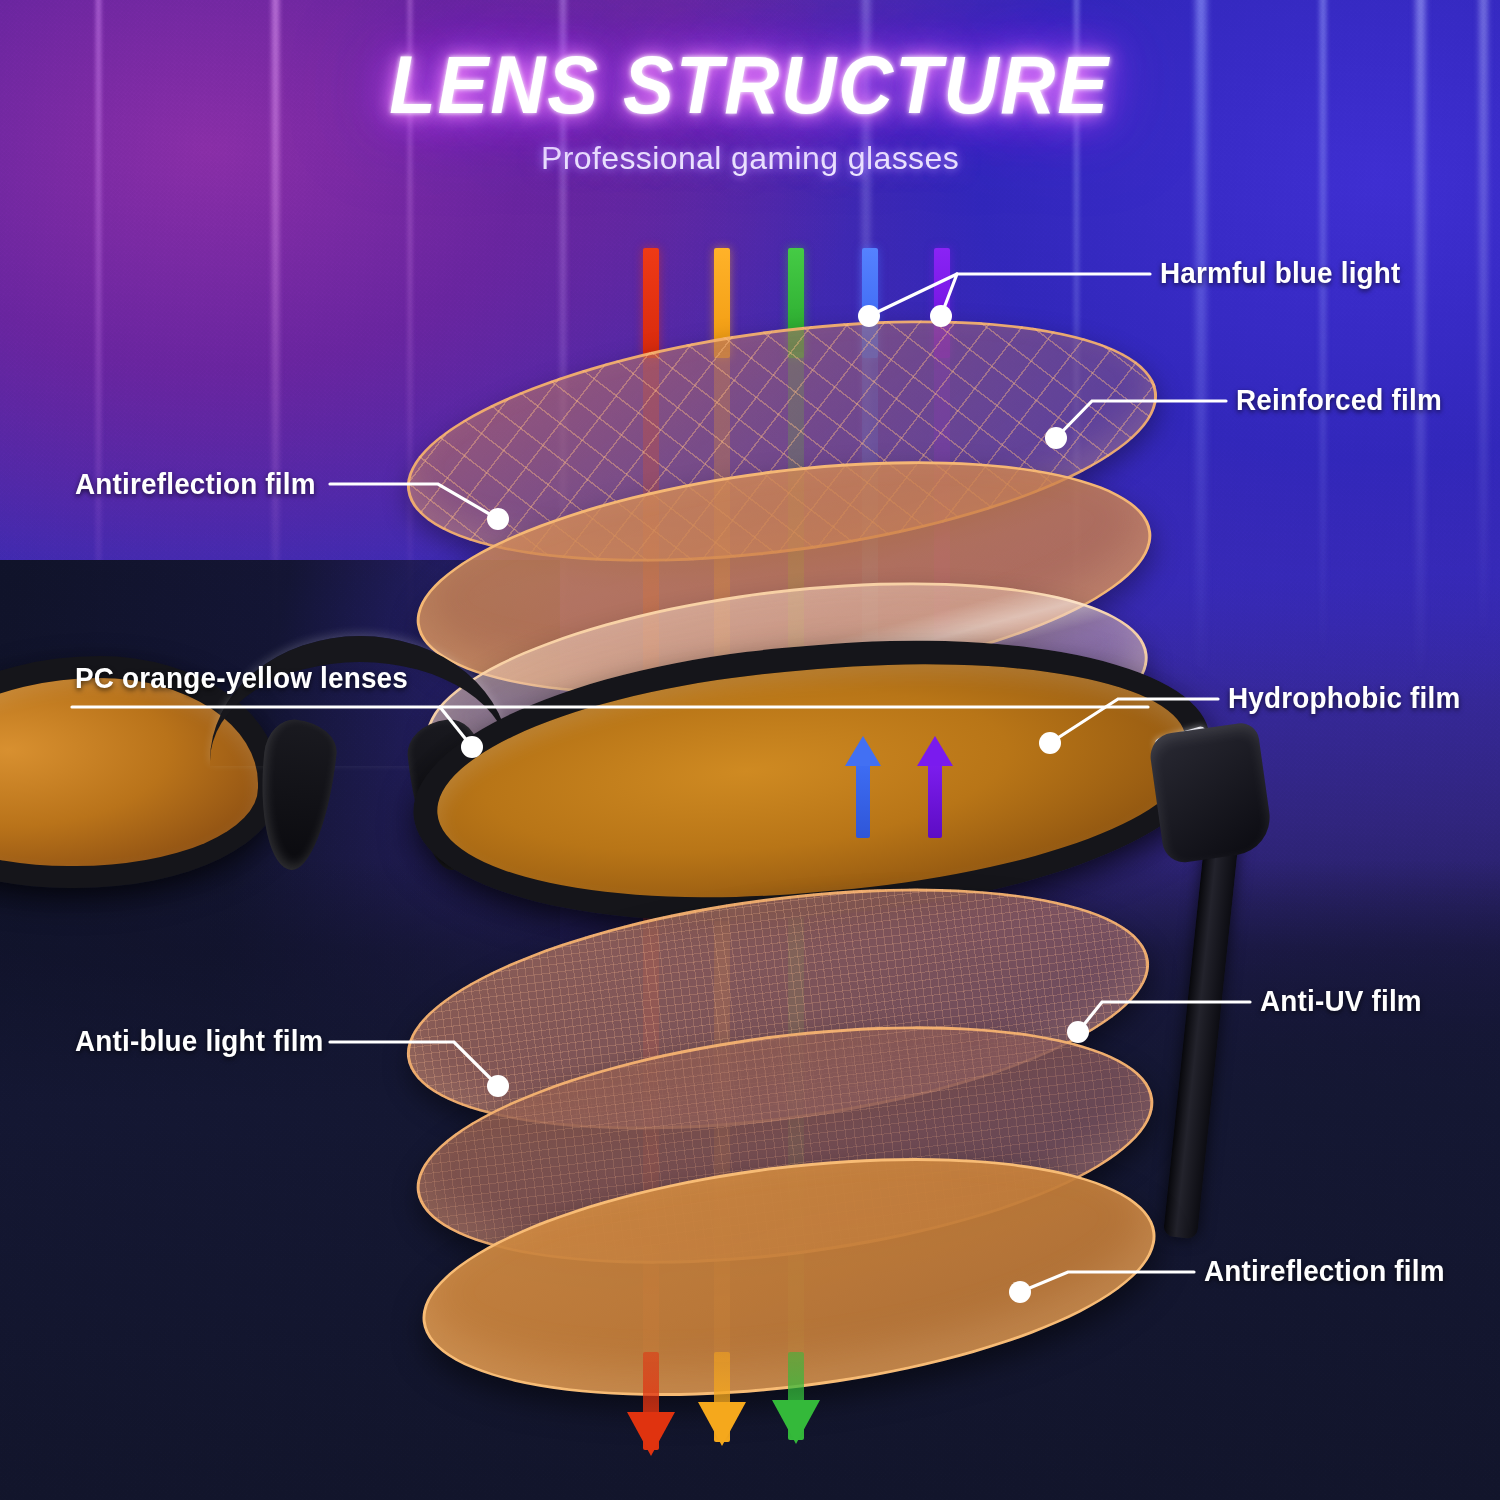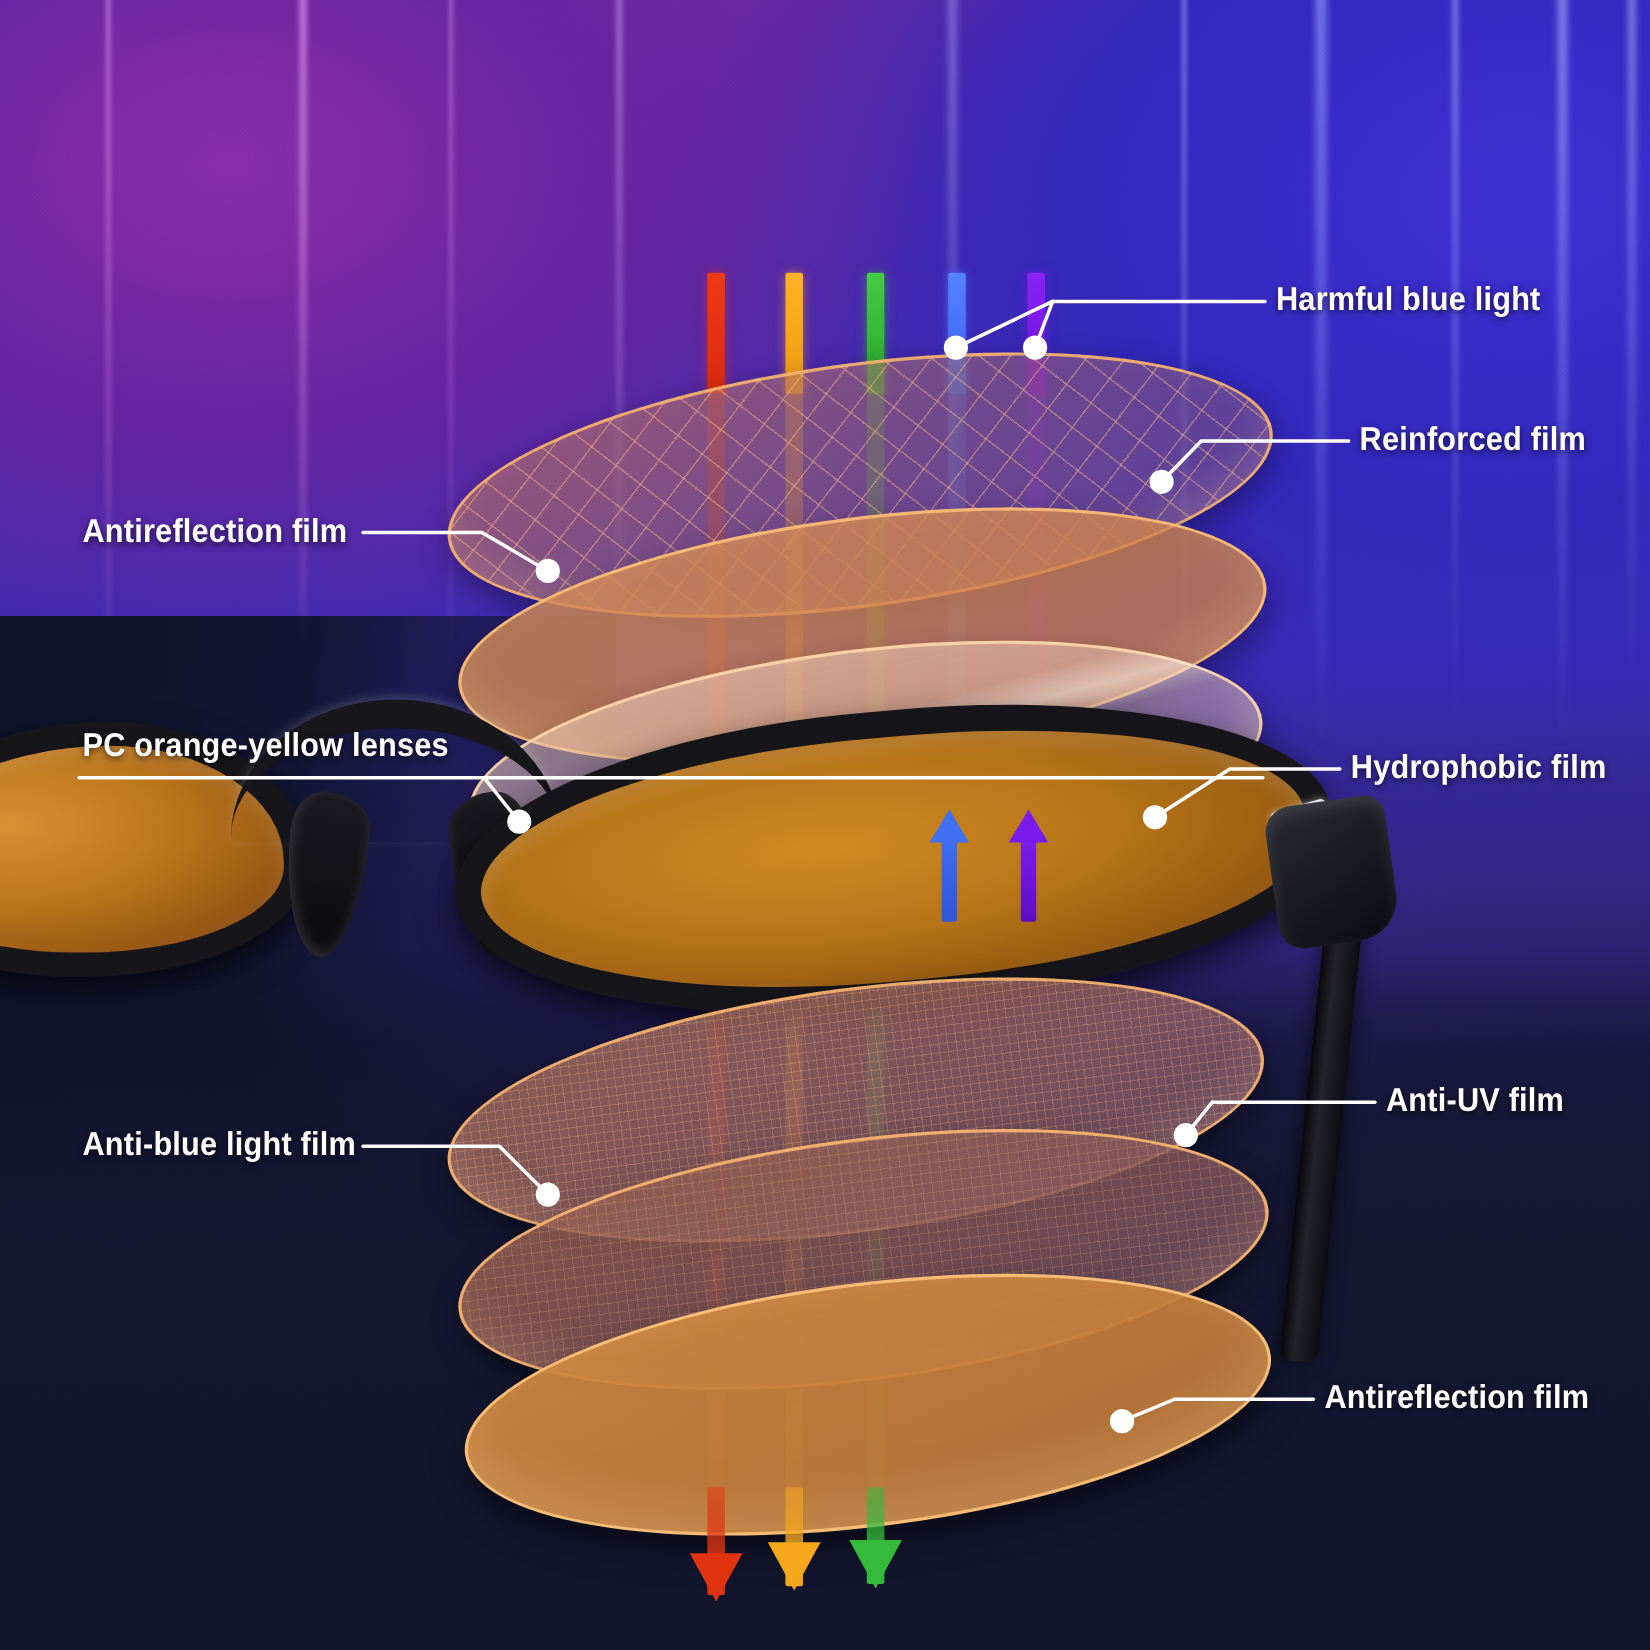--- a/index.html
+++ b/index.html
@@ -91,20 +91,24 @@
   <div class="streak s-top" style="left:1074px;width:5px;background:linear-gradient(180deg,rgba(165,175,255,.55),rgba(165,175,255,0) 70%);filter:blur(2px);"></div>
   <div class="streak s-top" style="left:1196px;width:10px;background:linear-gradient(180deg,rgba(150,160,255,.7),rgba(150,160,255,0) 72%);filter:blur(3.5px);"></div>
   <div class="streak s-top" style="left:1320px;width:6px;background:linear-gradient(180deg,rgba(160,170,255,.6),rgba(160,170,255,0) 70%);filter:blur(2.5px);"></div>
   <div class="streak s-top" style="left:1416px;width:9px;background:linear-gradient(180deg,rgba(175,180,255,.65),rgba(175,180,255,0) 72%);filter:blur(3px);"></div>
   <div class="streak s-top" style="left:1480px;width:7px;background:linear-gradient(180deg,rgba(185,190,255,.6),rgba(185,190,255,0) 68%);filter:blur(3px);"></div>
 
   <div class="bg-left-dark"></div>
   <div class="bg-dark-floor"></div>
   <div class="bg-noise"></div>
 
+  <div class="title-wrap">
+    <div class="title">LENS STRUCTURE</div>
+    <div class="subtitle">Professional gaming glasses</div>
+  </div>
 
   <div style="position:absolute;left:0;top:0;width:1500px;height:190px;pointer-events:none;">
     <div class="title slash" style="left:452px;top:42px;"></div>
     <div class="title slash" style="left:545px;top:42px;"></div>
     <div class="title slash" style="left:700px;top:42px;"></div>
     <div class="title slash" style="left:836px;top:42px;"></div>
     <div class="title slash" style="left:918px;top:42px;"></div>
     <div class="title slash" style="left:1022px;top:42px;"></div>
   </div>
 

